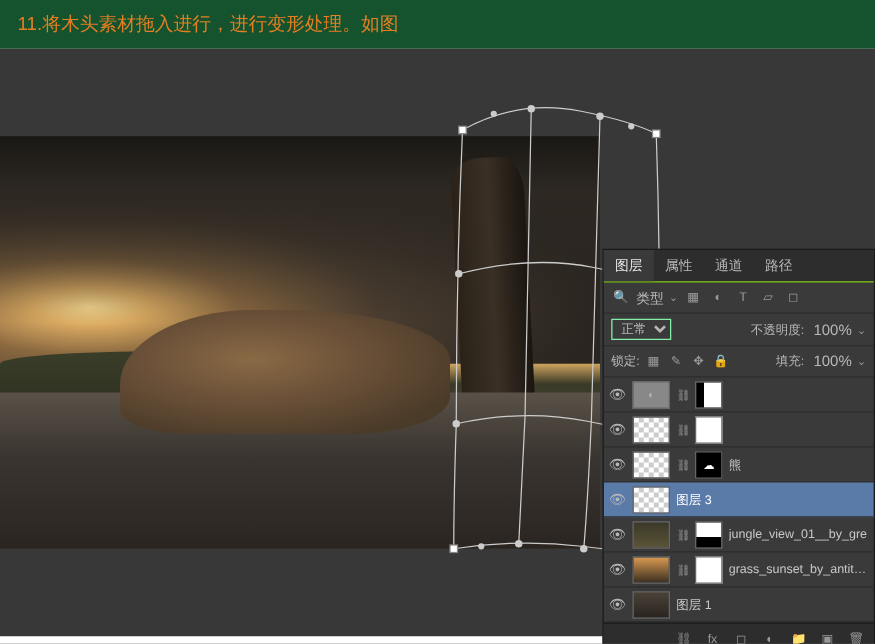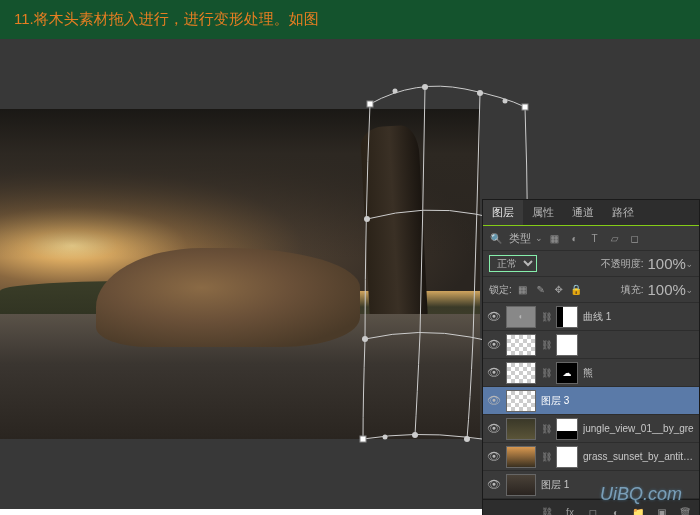--- a/index.html
+++ b/index.html
@@ -19,21 +19,21 @@
 .warp-grid rect.hndl{fill:#fff;stroke:#888;stroke-width:1}
 .warp-grid circle{fill:#ccc}
 .panels{position:absolute;right:0;top:160px;width:218px;background:#3a3a3a;border:1px solid #1a1a1a;font-size:11px;color:#b8b8b8}
 .tabs{display:flex;background:#2d2d2d;border-bottom:1px solid #84cc16}
 .tab{padding:5px 9px;cursor:pointer;font-size:11px}
 .tab.active{background:#3a3a3a;color:#e8e8e8}
 .panel-row{display:flex;align-items:center;padding:4px 6px;gap:4px;border-bottom:1px solid #2d2d2d}
 .panel-row select{background:#3a3a3a;color:#b8b8b8;border:1px solid #86efac;font-size:10px;padding:1px 3px}
 .icon-btn{width:16px;height:16px;display:inline-flex;align-items:center;justify-content:center;color:#999;font-size:10px}
 .slider-lbl{font-size:10px;margin-left:auto}
-.slider-val{font-size:15px;width:34px;}
+.slider-val{font-size:12px;width:34px;text-align:right}
 .arrow{font-size:9px;color:#999}
 .layers{max-height:220px;overflow:hidden}
 .layer{display:flex;align-items:center;padding:3px 4px;gap:5px;border-bottom:1px solid #2d2d2d;height:28px}
 .layer.sel{background:#5a7aa8}
 .layer.sel .lname{color:#fff}
 .vis{width:14px;text-align:center;font-size:11px;color:#b8b8b8}
 .thumb{width:30px;height:22px;background:#555;border:1px solid #666;flex-shrink:0;display:flex;align-items:center;justify-content:center;font-size:8px;overflow:hidden}
 .thumb.mask{width:22px;background:#fff}
 .thumb.curve{background:#888}
 .thumb.trans{background:repeating-conic-gradient(#ccc 0 25%,#fff 0 50%) 0 0/8px 8px}
@@ -127,21 +127,20 @@
       <span class="slider-val">100%</span>
       <span class="arrow">⌄</span>
     </div>
 
     <div class="layers">
       <div class="layer">
         <span class="vis">👁</span>
         <span class="thumb curve">◐</span>
         <span class="link">⛓</span>
         <span class="thumb mask" style="background:linear-gradient(to right,#000 0%,#000 30%,#fff 30%,#fff 100%)"></span>
-        <span class="lname">曲线 1</span>
       </div>
       <div class="layer">
         <span class="vis">👁</span>
         <span class="thumb trans"></span>
         <span class="link">⛓</span>
         <span class="thumb mask"></span>
       </div>
       <div class="layer">
         <span class="vis">👁</span>
         <span class="thumb trans"></span>
@@ -181,14 +180,13 @@
       <span class="icon-btn">⛓</span>
       <span class="icon-btn">fx</span>
       <span class="icon-btn">◻</span>
       <span class="icon-btn">◐</span>
       <span class="icon-btn">📁</span>
       <span class="icon-btn">▣</span>
       <span class="icon-btn">🗑</span>
     </div>
   </div>
 
-  <div class="watermark">UiBQ.com</div>
 </div>
 
 </body></html>

